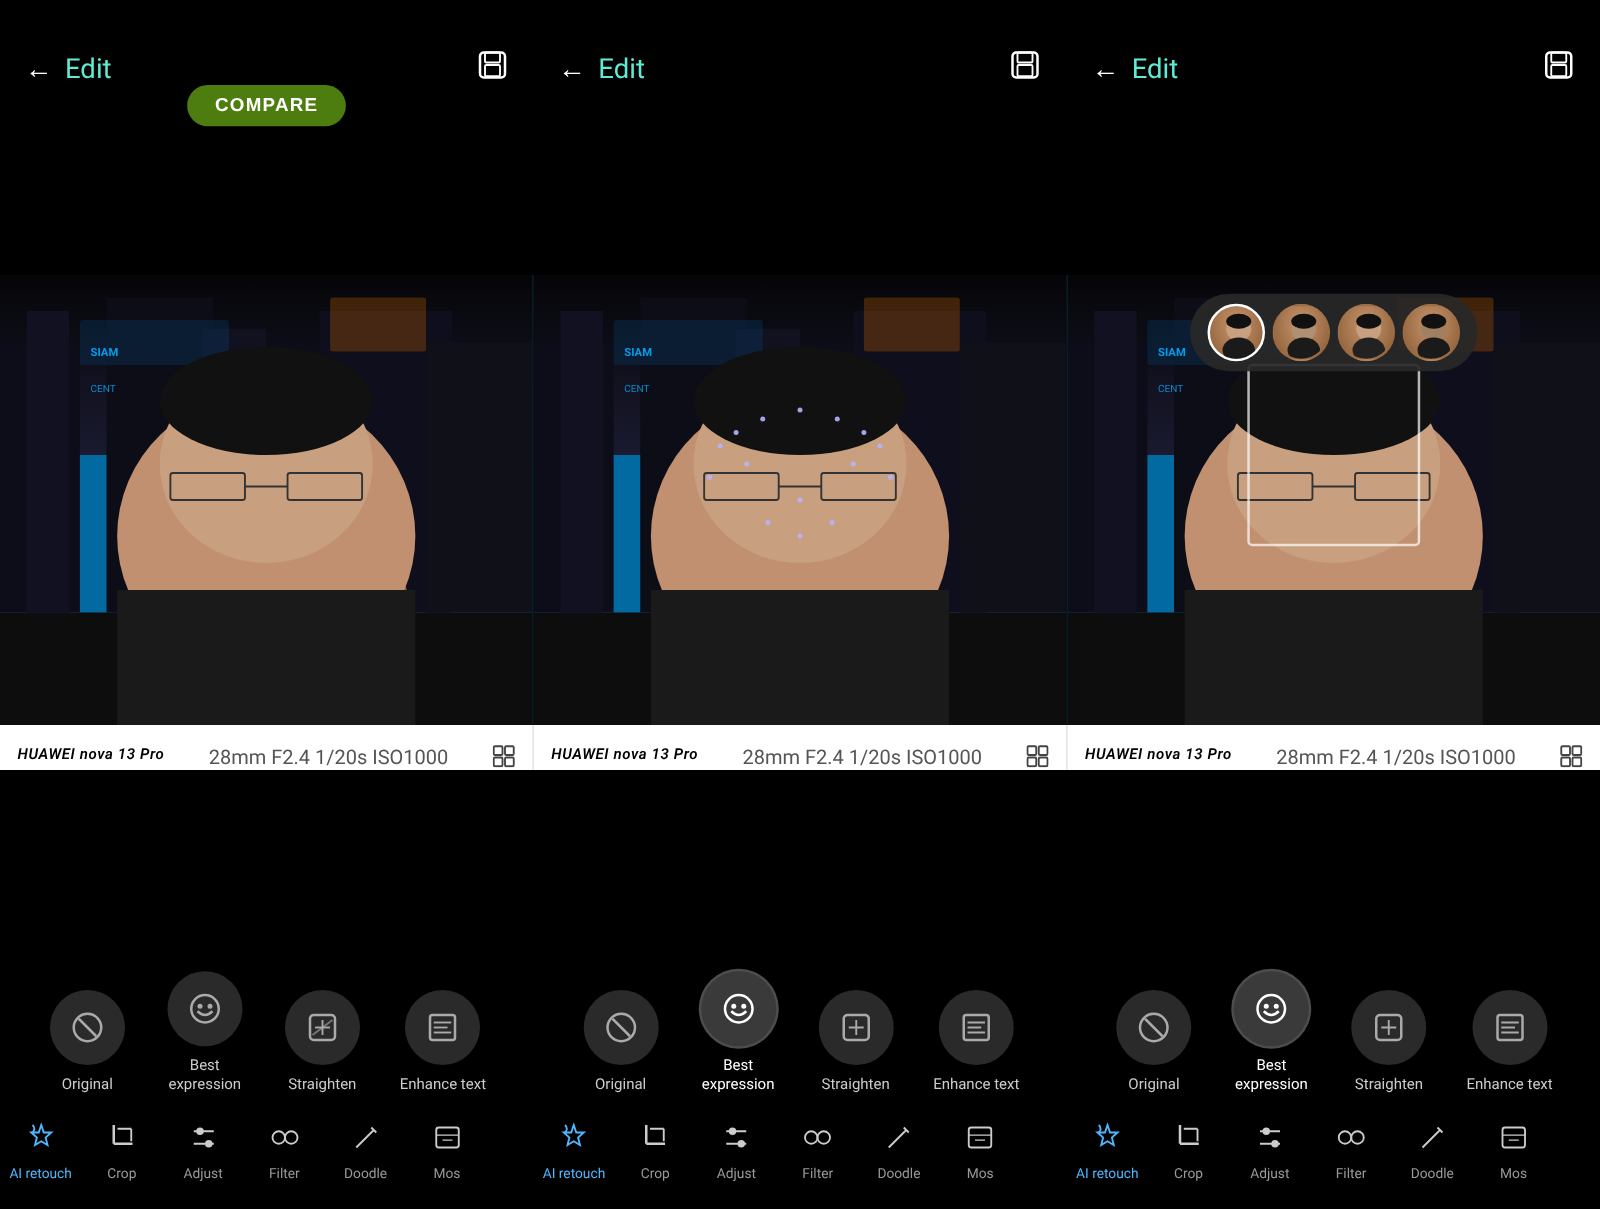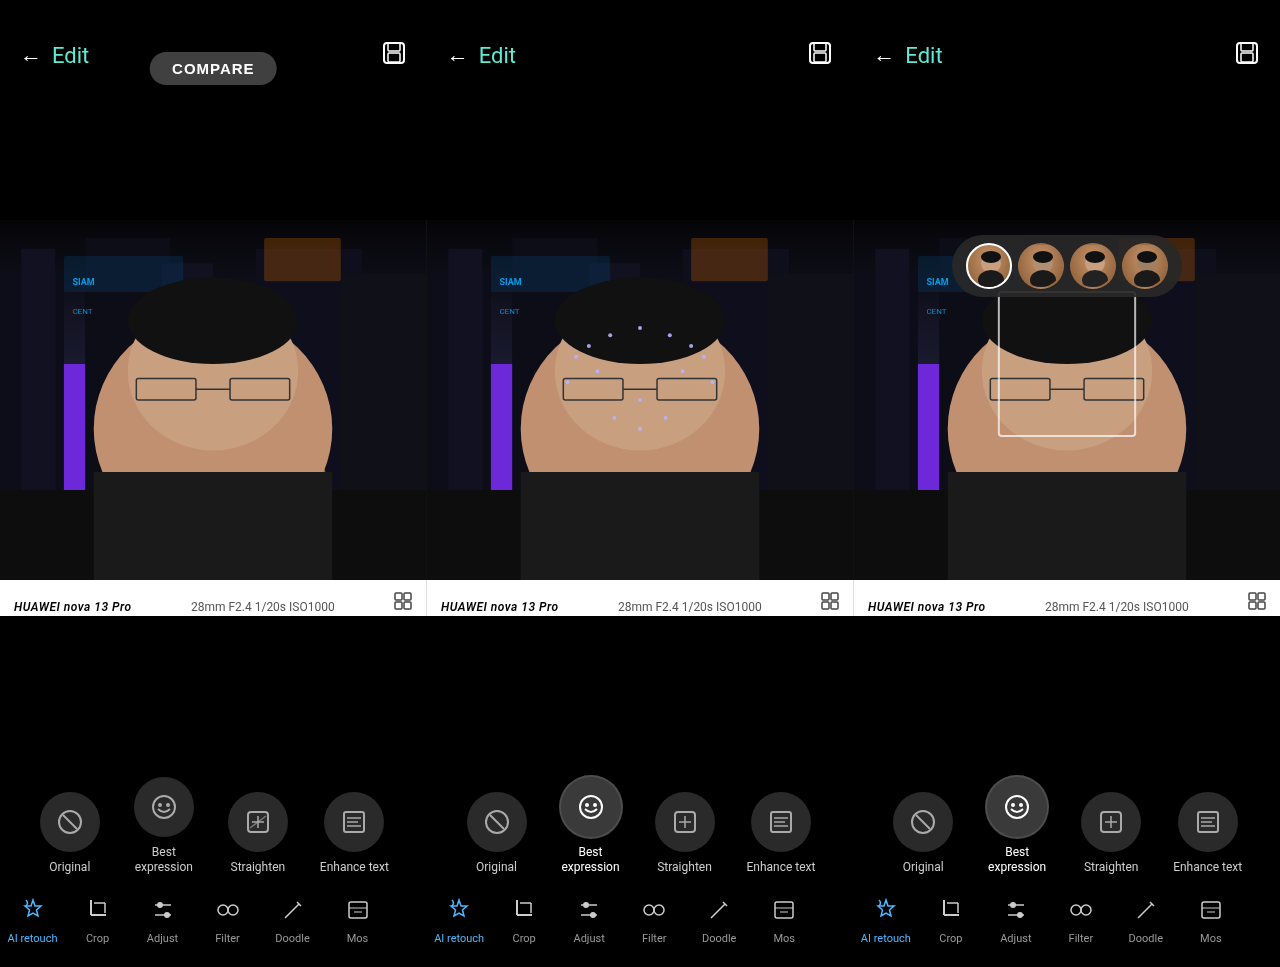--- a/index.html
+++ b/index.html
@@ -47,22 +47,22 @@
       color: #5eead4;
     }
     .save-icon {
       font-size: 22px;
       color: #fff;
     }
     .compare-btn {
       position: absolute;
       left: 50%;
       transform: translateX(-50%);
-      top: 52px;
-      background: #404040;
+      top: 68px;
+      background: #4d7c0f;
       color: #fff;
       border: none;
       border-radius: 20px;
       padding: 8px 22px;
       font-size: 15px;
       font-weight: 600;
       letter-spacing: 1px;
       cursor: pointer;
       white-space: nowrap;
     }
@@ -113,35 +113,35 @@
       width: 1280px;
       position: absolute;
       top: 580px;
       left: 0;
       background: #fff;
       height: 36px;
     }
     .exif-panel {
       flex: 1;
       display: flex;
-      align-items: flex-end;
+      align-items: flex-start;
       justify-content: space-between;
-      padding: 2px 14px;
+      padding: 16px 14px;
       border-right: 1px solid #ddd;
     }
     .exif-panel:last-child { border-right: none; }
     .exif-brand {
       font-size: 12px;
       color: #000;
       font-weight: 600;
       font-style: italic;
       letter-spacing: 0.5px;
     }
     .exif-info {
-      font-size: 12px;
+      font-size: 16px;
       color: #555;
     }
     .exif-grid-icon {
       font-size: 16px;
       color: #333;
     }
 
     
     .middle-black {
       position: absolute;
@@ -241,21 +241,21 @@
     }
     .bottom-label.active {
       color: #4db8ff;
     }
 
     
     .photo-sim {
       width: 100%;
       height: 100%;
       position: relative;
-      background: #6d28d9;
+      background: #0369a1;
       overflow: hidden;
     }
 
     
     .sky-layer {
       position: absolute;
       top: 0; left: 0; right: 0;
       height: 40%;
       background: linear-gradient(180deg, #050508 0%, #0d0d1a 60%, #151520 100%);
     }

